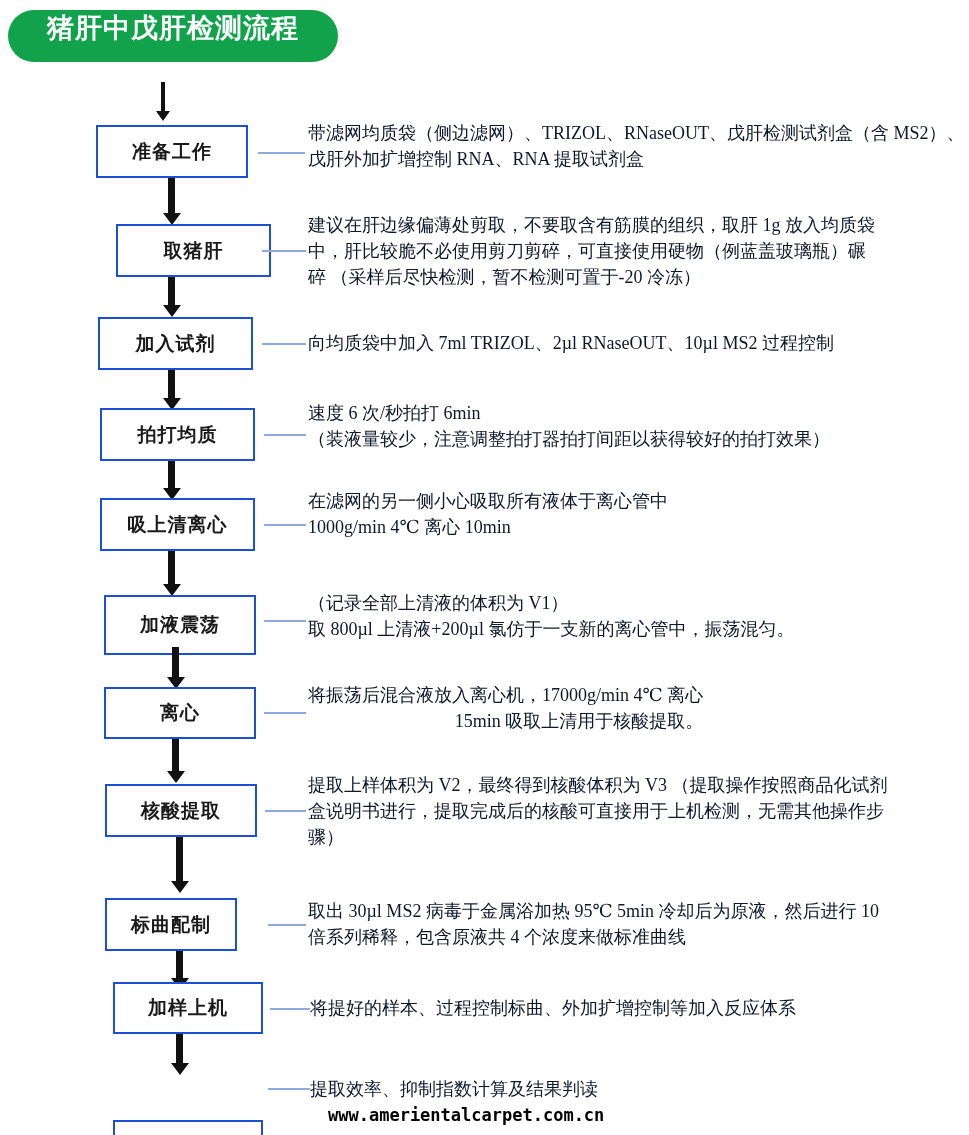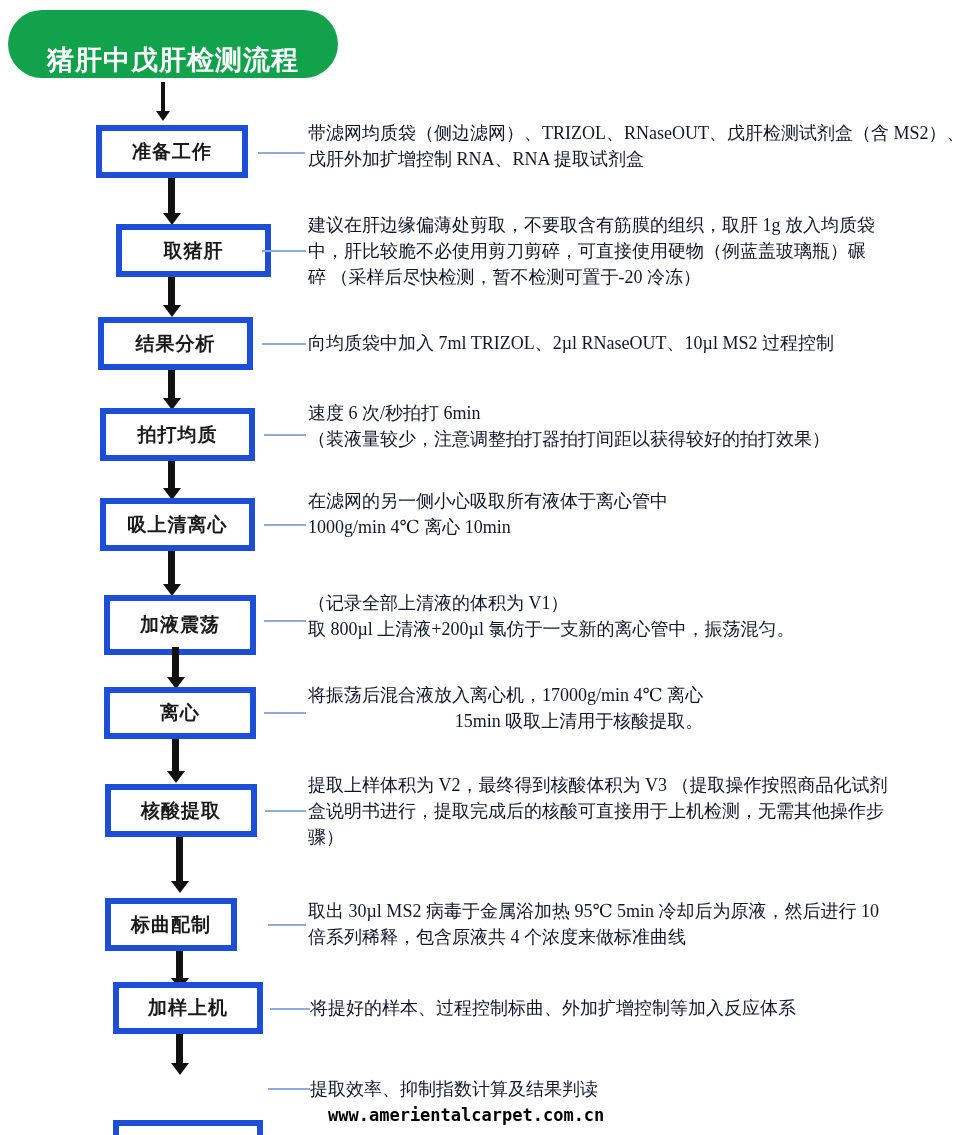--- a/index.html
+++ b/index.html
@@ -14,40 +14,40 @@
     font-family: "Liberation Sans", "DejaVu Sans", sans-serif;
     overflow: hidden;
   }
 
   
   #title-pill {
     position: absolute;
     left: 8px;
     top: 10px;
     width: 330px;
-    height: 68px;
+    height: 52px;
     background: #12A24C;
     border-radius: 36px;
     display: flex;
-    align-items: flex-end;
+    align-items: flex-start;
     justify-content: center;
   }
   #title-pill .title-text {
     color: #ffffff;
     font-size: 27px;
     font-weight: bold;
     letter-spacing: 1px;
     white-space: nowrap;
   }
 
   
   .step-box {
     position: absolute;
     box-sizing: border-box;
-    border: 6px solid #1d4ed8;
+    border: 2px solid #1d4ed8;
     background: #ffffff;
     display: flex;
     align-items: center;
     justify-content: center;
   }
   .step-box .step-label {
     font-size: 19px;
     font-weight: bold;
     color: #1a1a1a;
     white-space: nowrap;
@@ -136,21 +136,21 @@
 <div class="leader" style="left:262px; top:250px; width:44px;"></div>
 <div class="note" style="left:308px; top:212px;">
   <span class="line">建议在肝边缘偏薄处剪取，不要取含有筋膜的组织，取肝 1g 放入均质袋</span>
   <span class="line">中，肝比较脆不必使用剪刀剪碎，可直接使用硬物（例蓝盖玻璃瓶）碾</span>
   <span class="line">碎 （采样后尽快检测，暂不检测可置于-20 冷冻）</span>
 </div>
 
 <div class="arrow" style="left:168px; top:277px; height:29px;"></div>
 
 <div class="step-box" style="left:98px; top:317px; width:155px; height:53px;">
-  <span class="step-label">结果分析</span>
+  <span class="step-label">加入试剂</span>
 </div>
 <div class="leader" style="left:262px; top:343px; width:44px;"></div>
 <div class="note" style="left:308px; top:330px;">
   <span class="line">向均质袋中加入 7ml TRIZOL、2µl RNaseOUT、10µl MS2 过程控制</span>
 </div>
 
 <div class="arrow" style="left:168px; top:370px; height:29px;"></div>
 
 <div class="step-box" style="left:100px; top:408px; width:155px; height:53px;">
   <span class="step-label">拍打均质</span>

